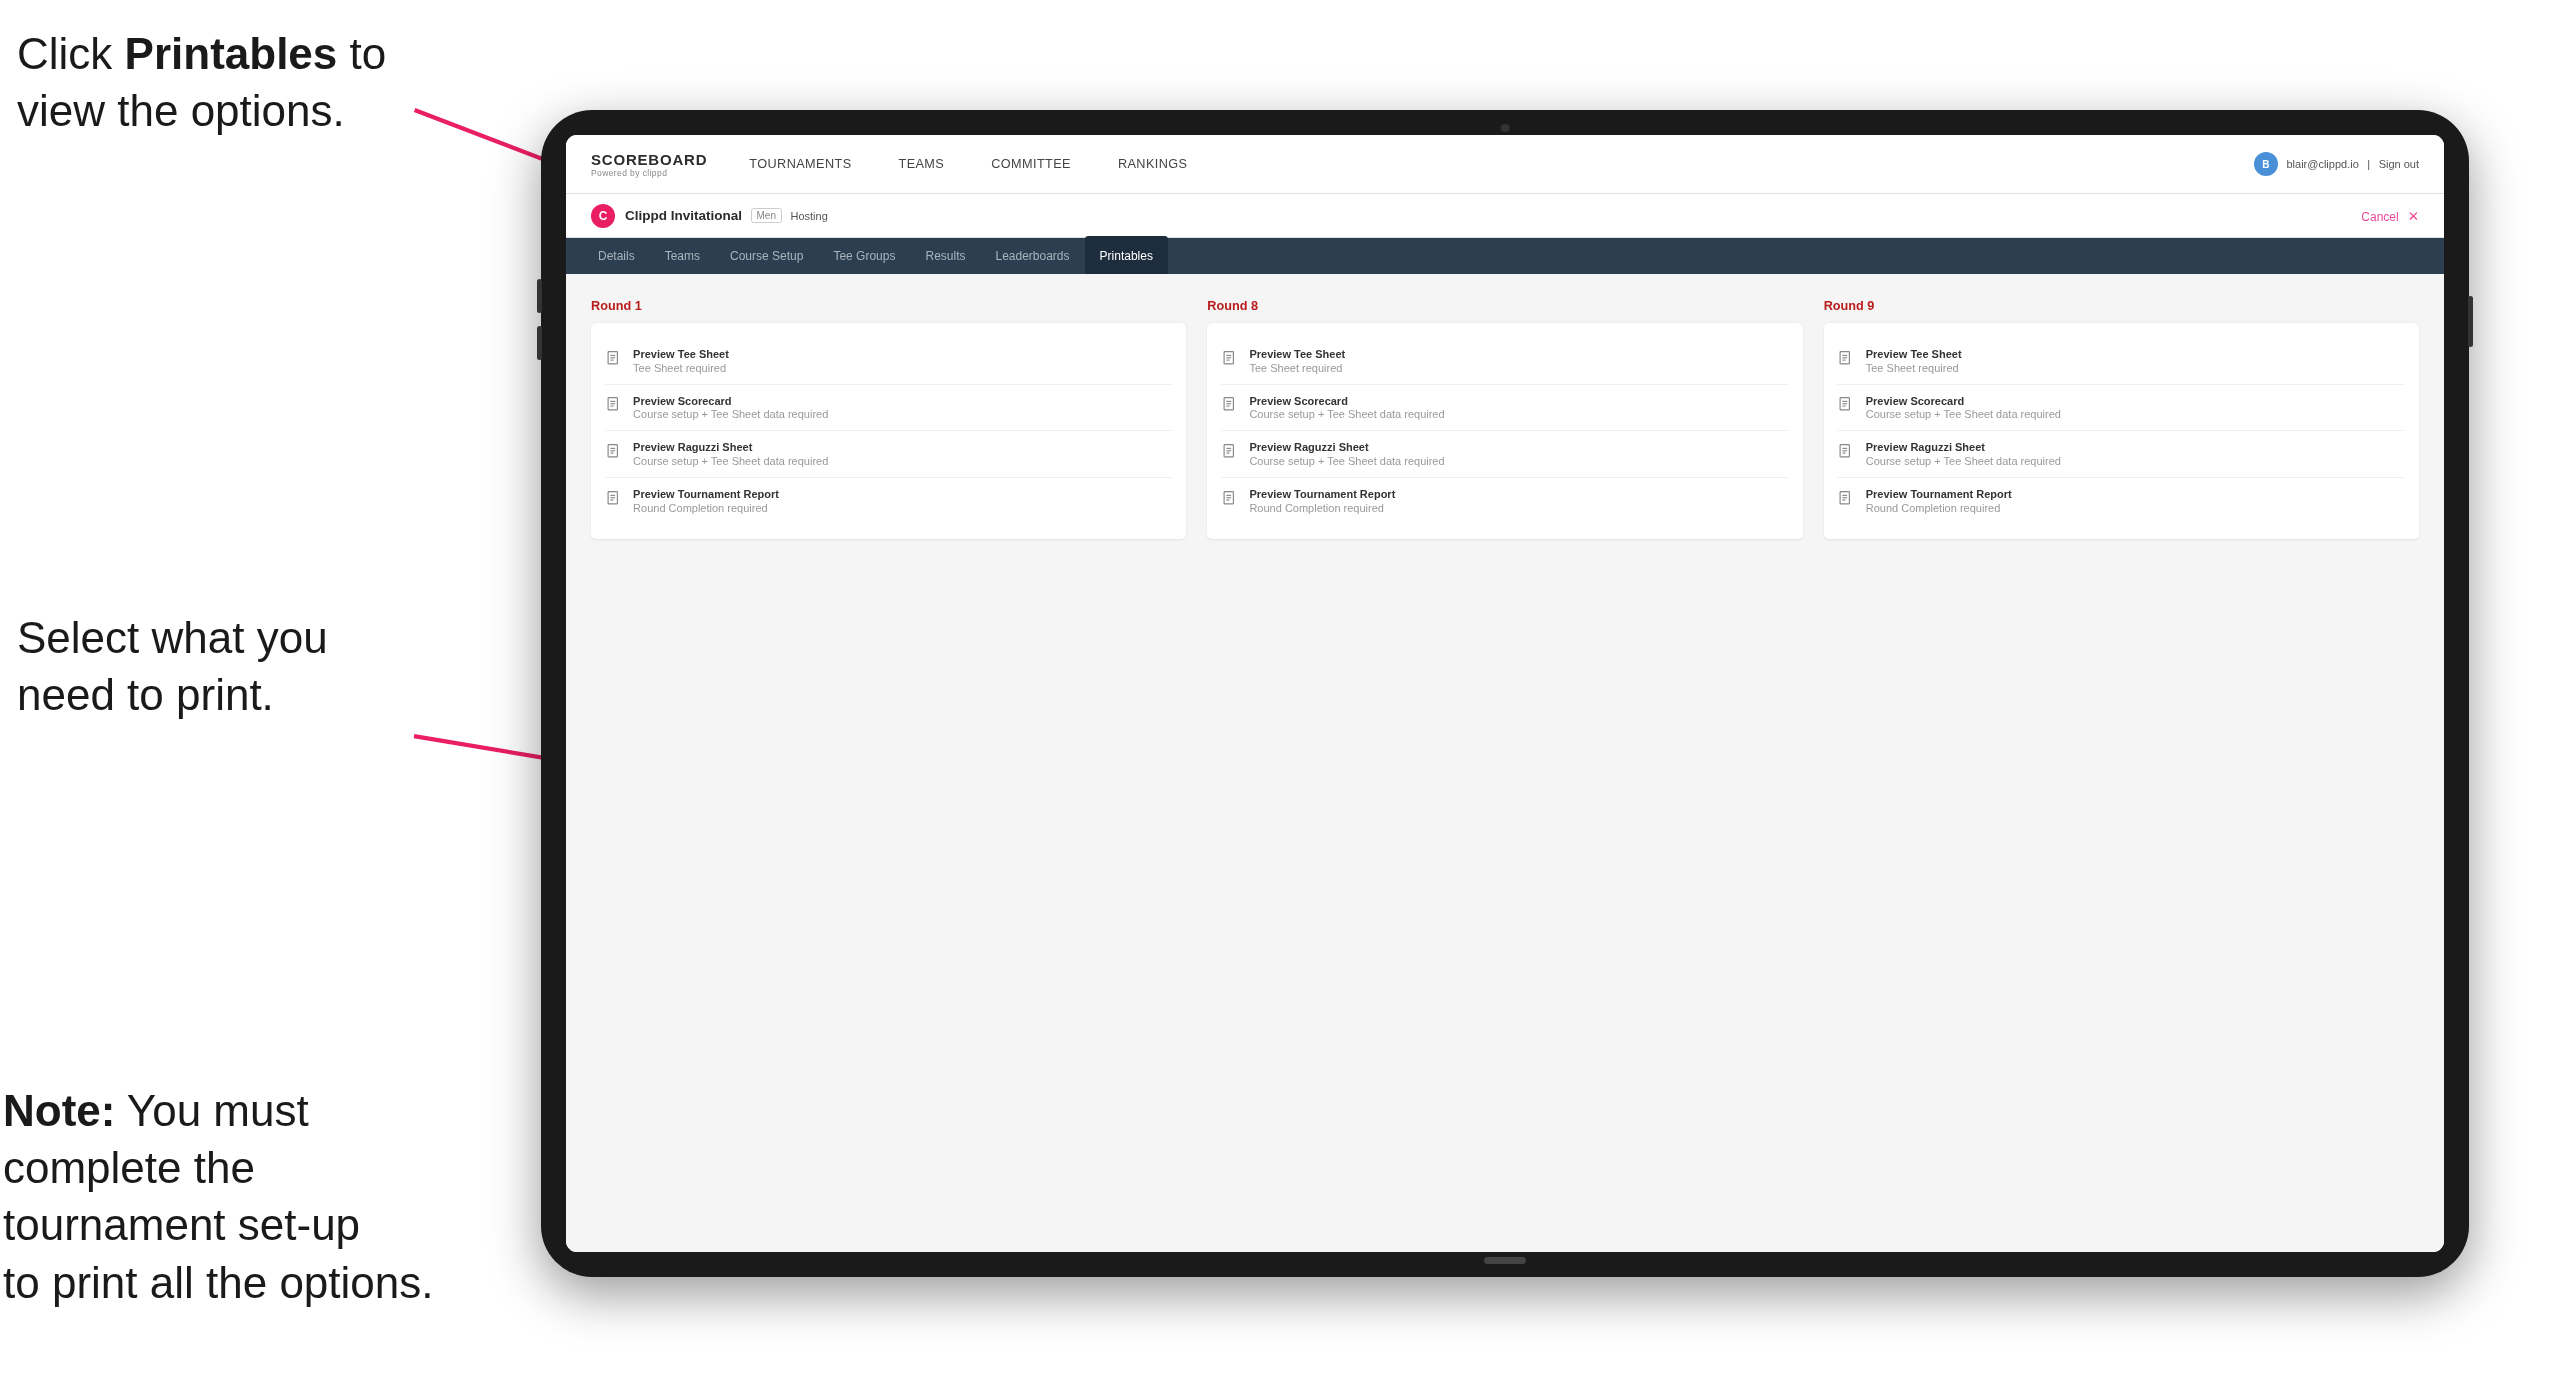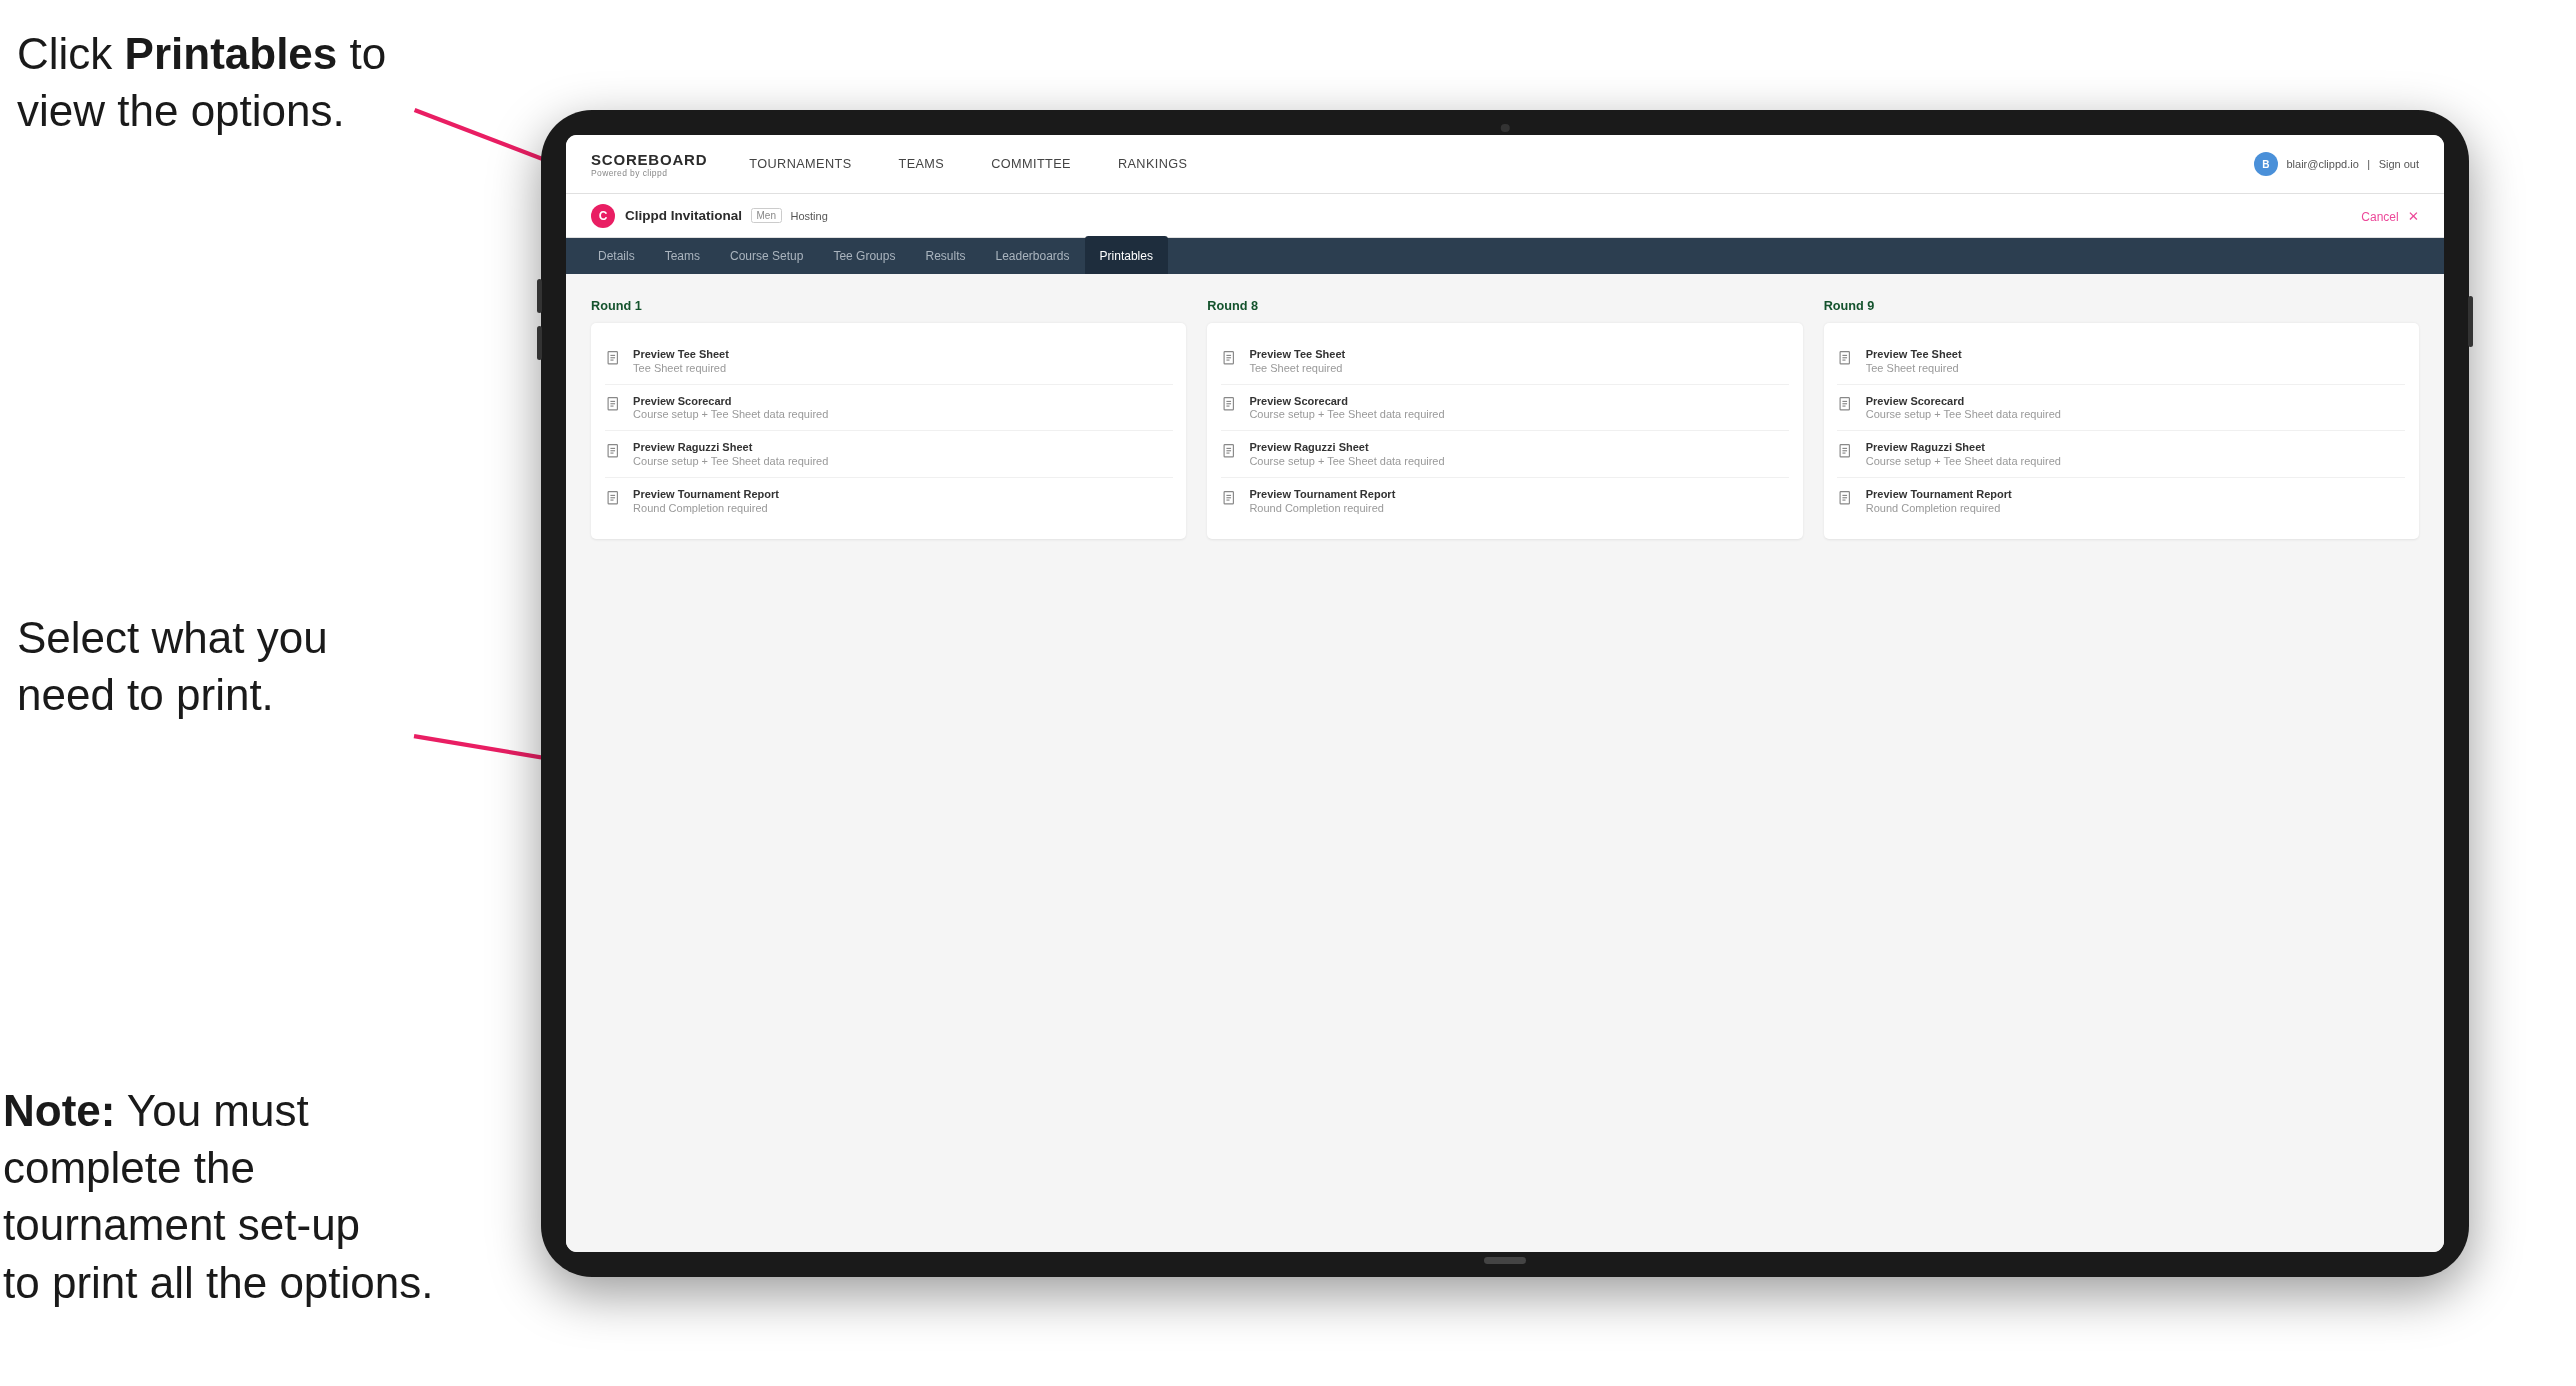--- a/index.html
+++ b/index.html
@@ -222,21 +222,21 @@
       gap: 21px;
     }
 
     .round-section {
       background: transparent;
     }
 
     .round-title {
       font-size: 12.7px;
       font-weight: 600;
-      color: #14532d;
+      color: #b91c1c;
       margin-bottom: 10px;
     }
 
     .round-card {
       background: #ffffff;
       border-radius: 5px;
       padding: 15px 13.5px;
       box-shadow: 0 0.8px 2.5px rgba(0,0,0,0.08);
     }
 

